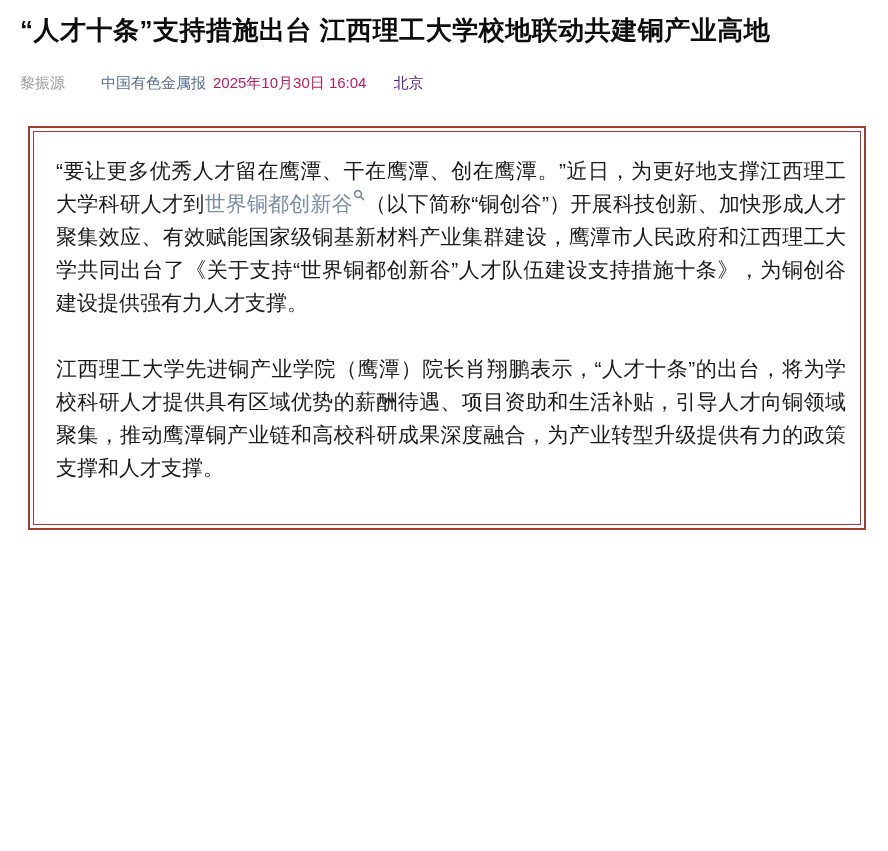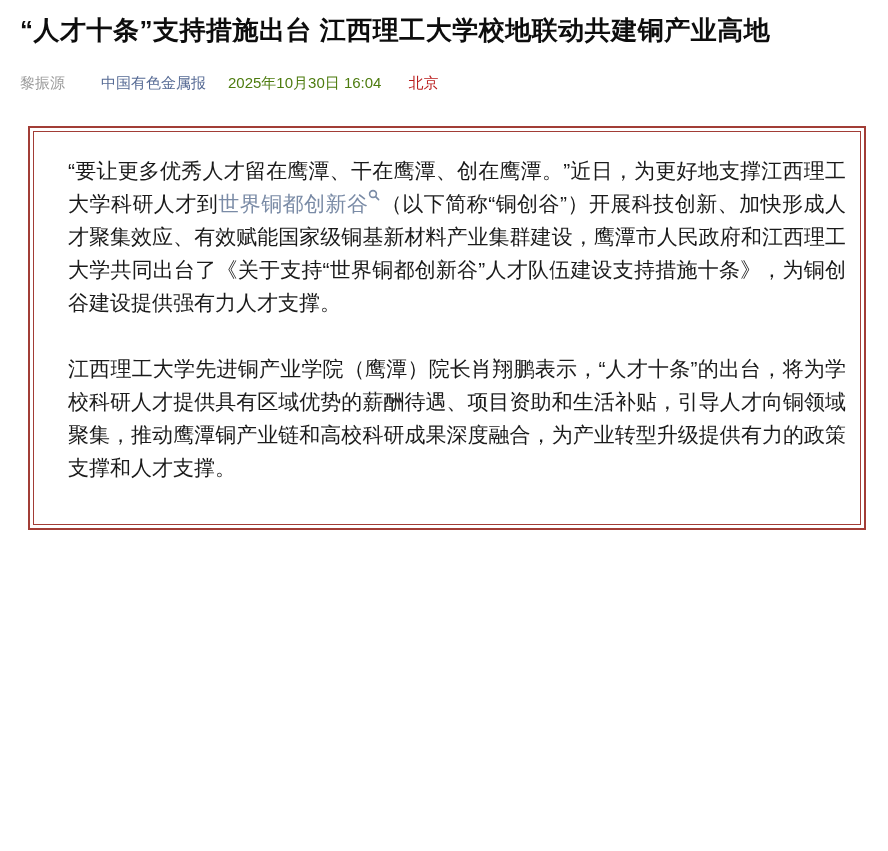--- a/index.html
+++ b/index.html
@@ -24,42 +24,42 @@
     letter-spacing: 0.5px;
     white-space: nowrap;
   }
   .byline {
     margin-top: 24px;
     font-size: 15px;
     line-height: 21px;
     white-space: nowrap;
   }
   .byline .author   { color: #9b9b9b; margin-right: 36px; }
-  .byline .account  { color: var(--account-color, #576b95); margin-right: 22px; text-decoration: none; cursor: pointer; }
-  .byline .datetime { color: #4d7c0f; margin-right: 27px; }
-  .byline .location { color: #b91c1c; }
+  .byline .account  { color: var(--account-color, #576b95); margin-right: 7px; text-decoration: none; cursor: pointer; }
+  .byline .datetime { color: #be185d; margin-right: 27px; }
+  .byline .location { color: #4c1d95; }
   .article-box-outer {
     margin: 33px 0 0 8px;
     width: 838px;
     border: 2px solid var(--border-color, #a23d36);
   }
   .article-box-inner {
     margin: 3px;
     border: 1px solid var(--border-color, #a23d36);
     background: #ffffff;
   }
   .article-content {
     padding: 22px 14px 40px 22px;
   }
   .para {
     font-size: 21px;
     line-height: 33px;
     color: #1a1a1a;
     text-align: justify;
-    margin: 0 0 33px 12px;
+    margin: 0 0 33px 0;
     word-break: break-all;
   }
   .para:last-child { margin-bottom: 0; }
   .kw-link {
     color: var(--link-color, #7a8ba6);
     text-decoration: none;
     cursor: pointer;
   }
   .search-sup {
     width: 12px;

